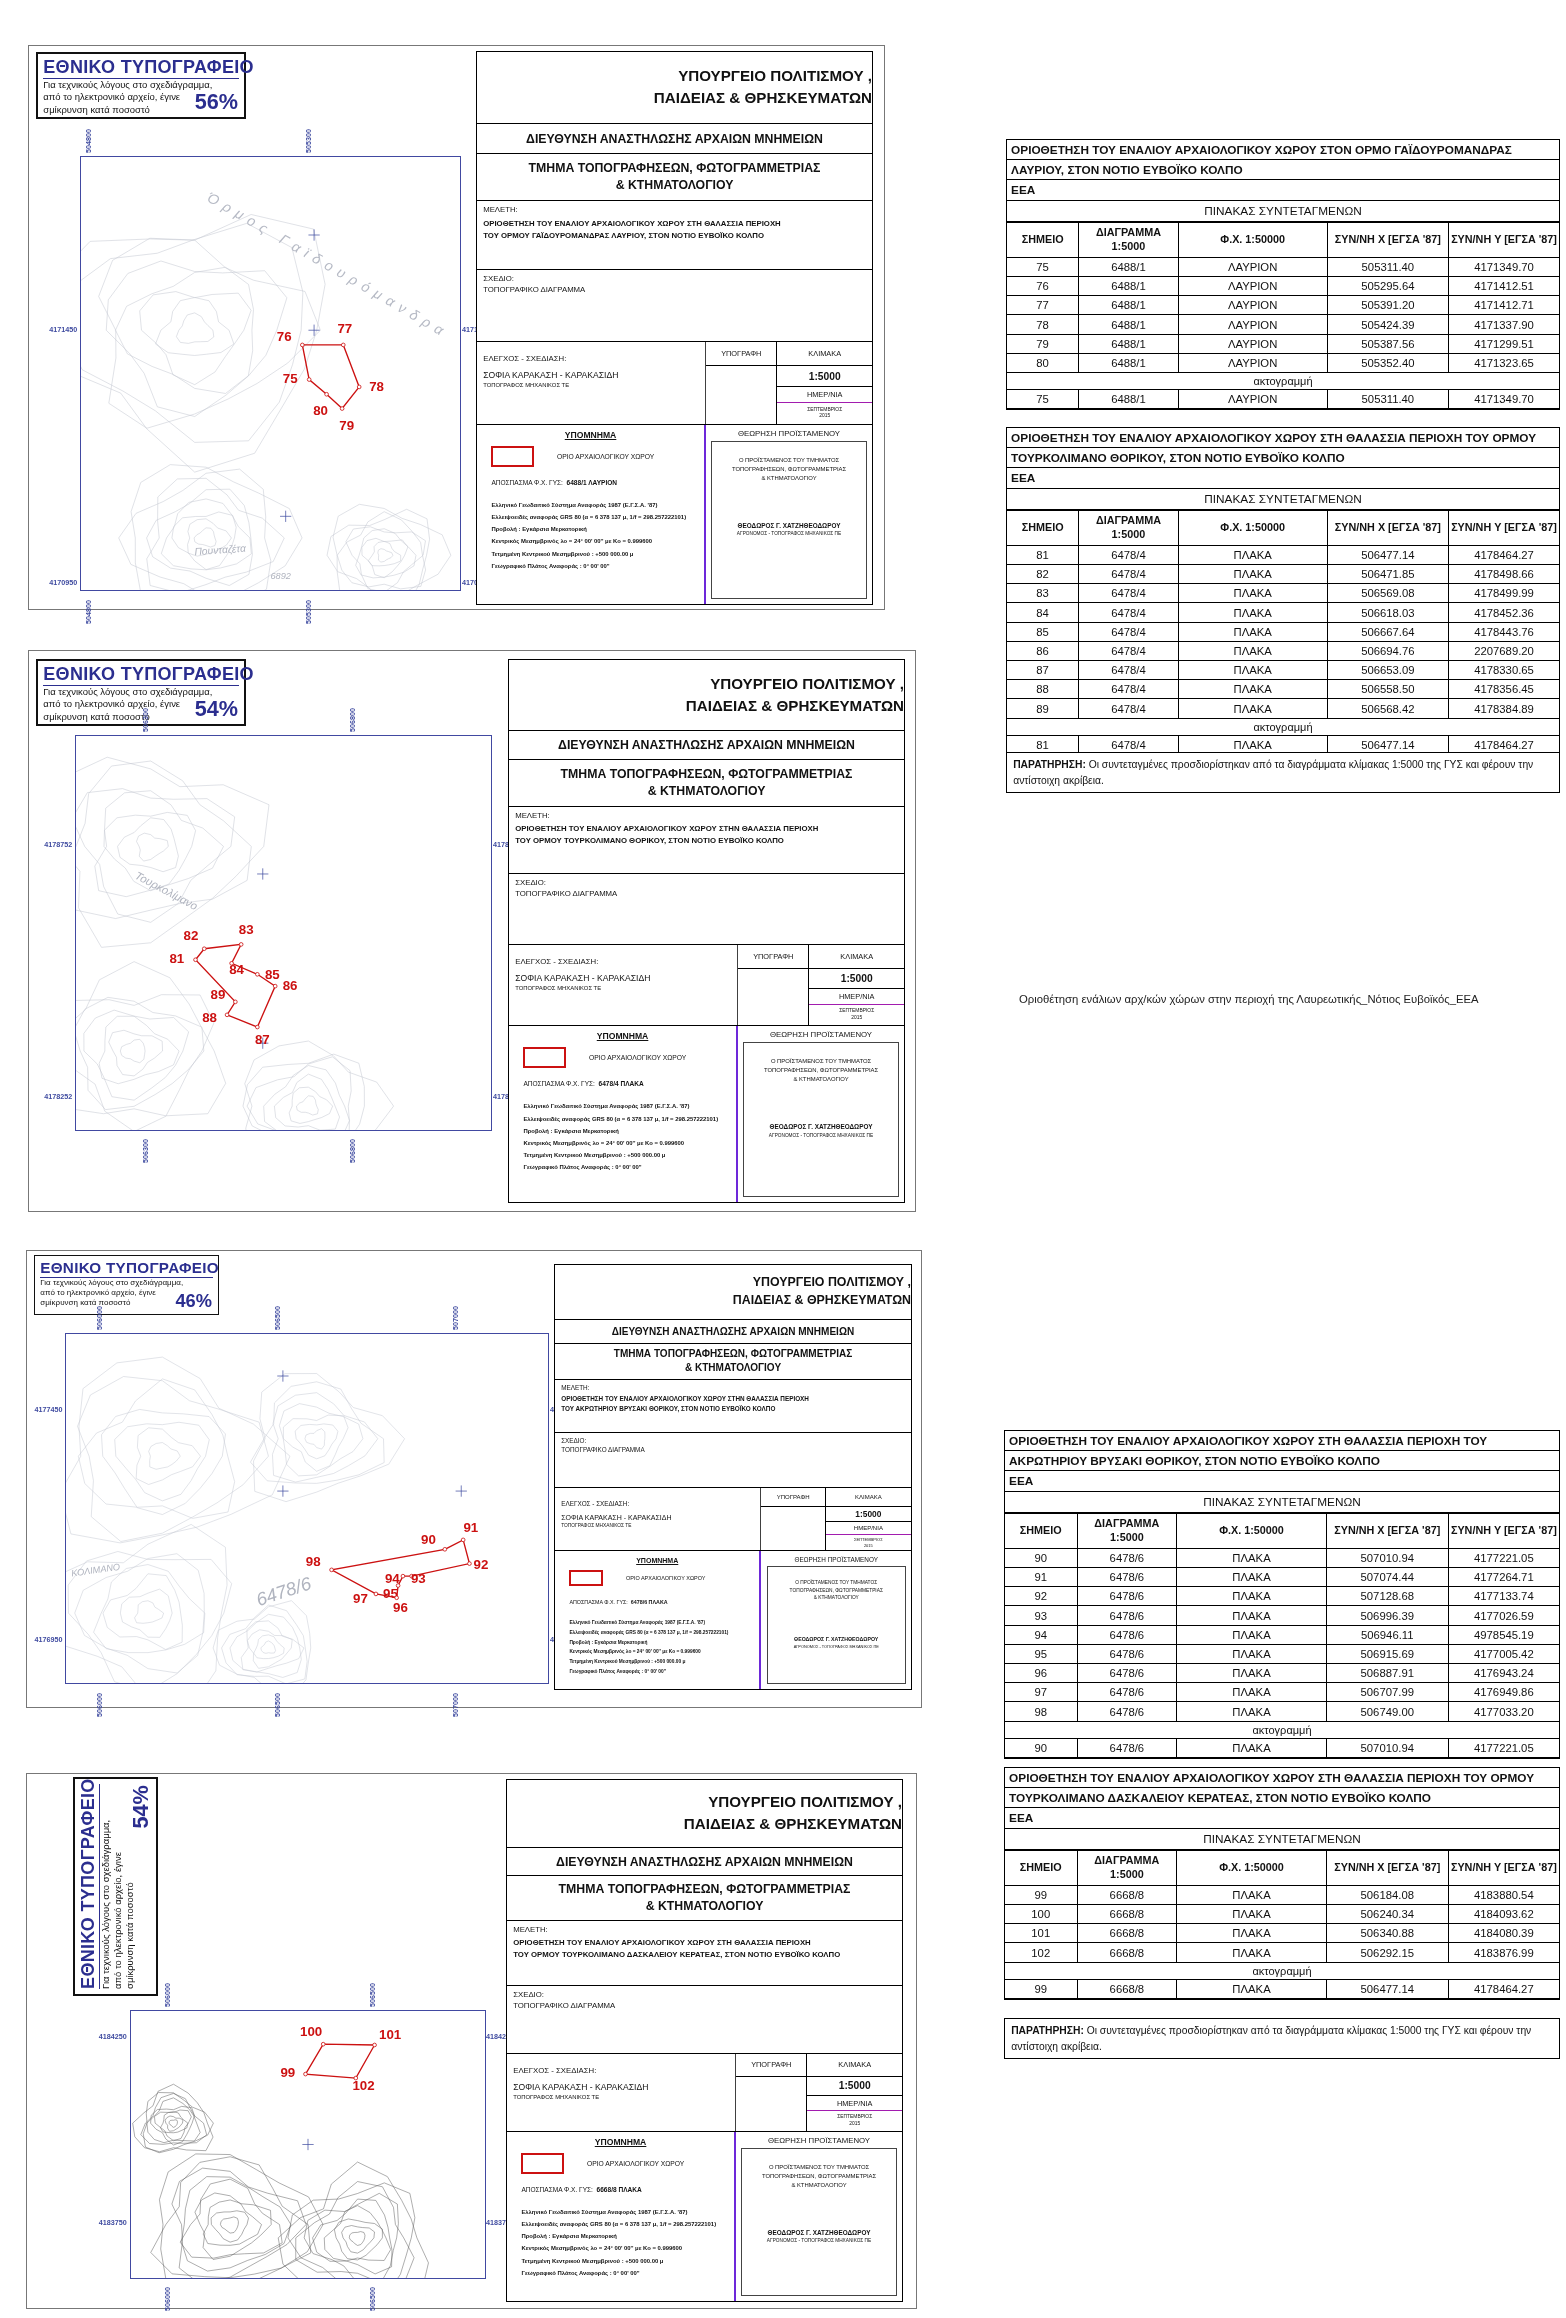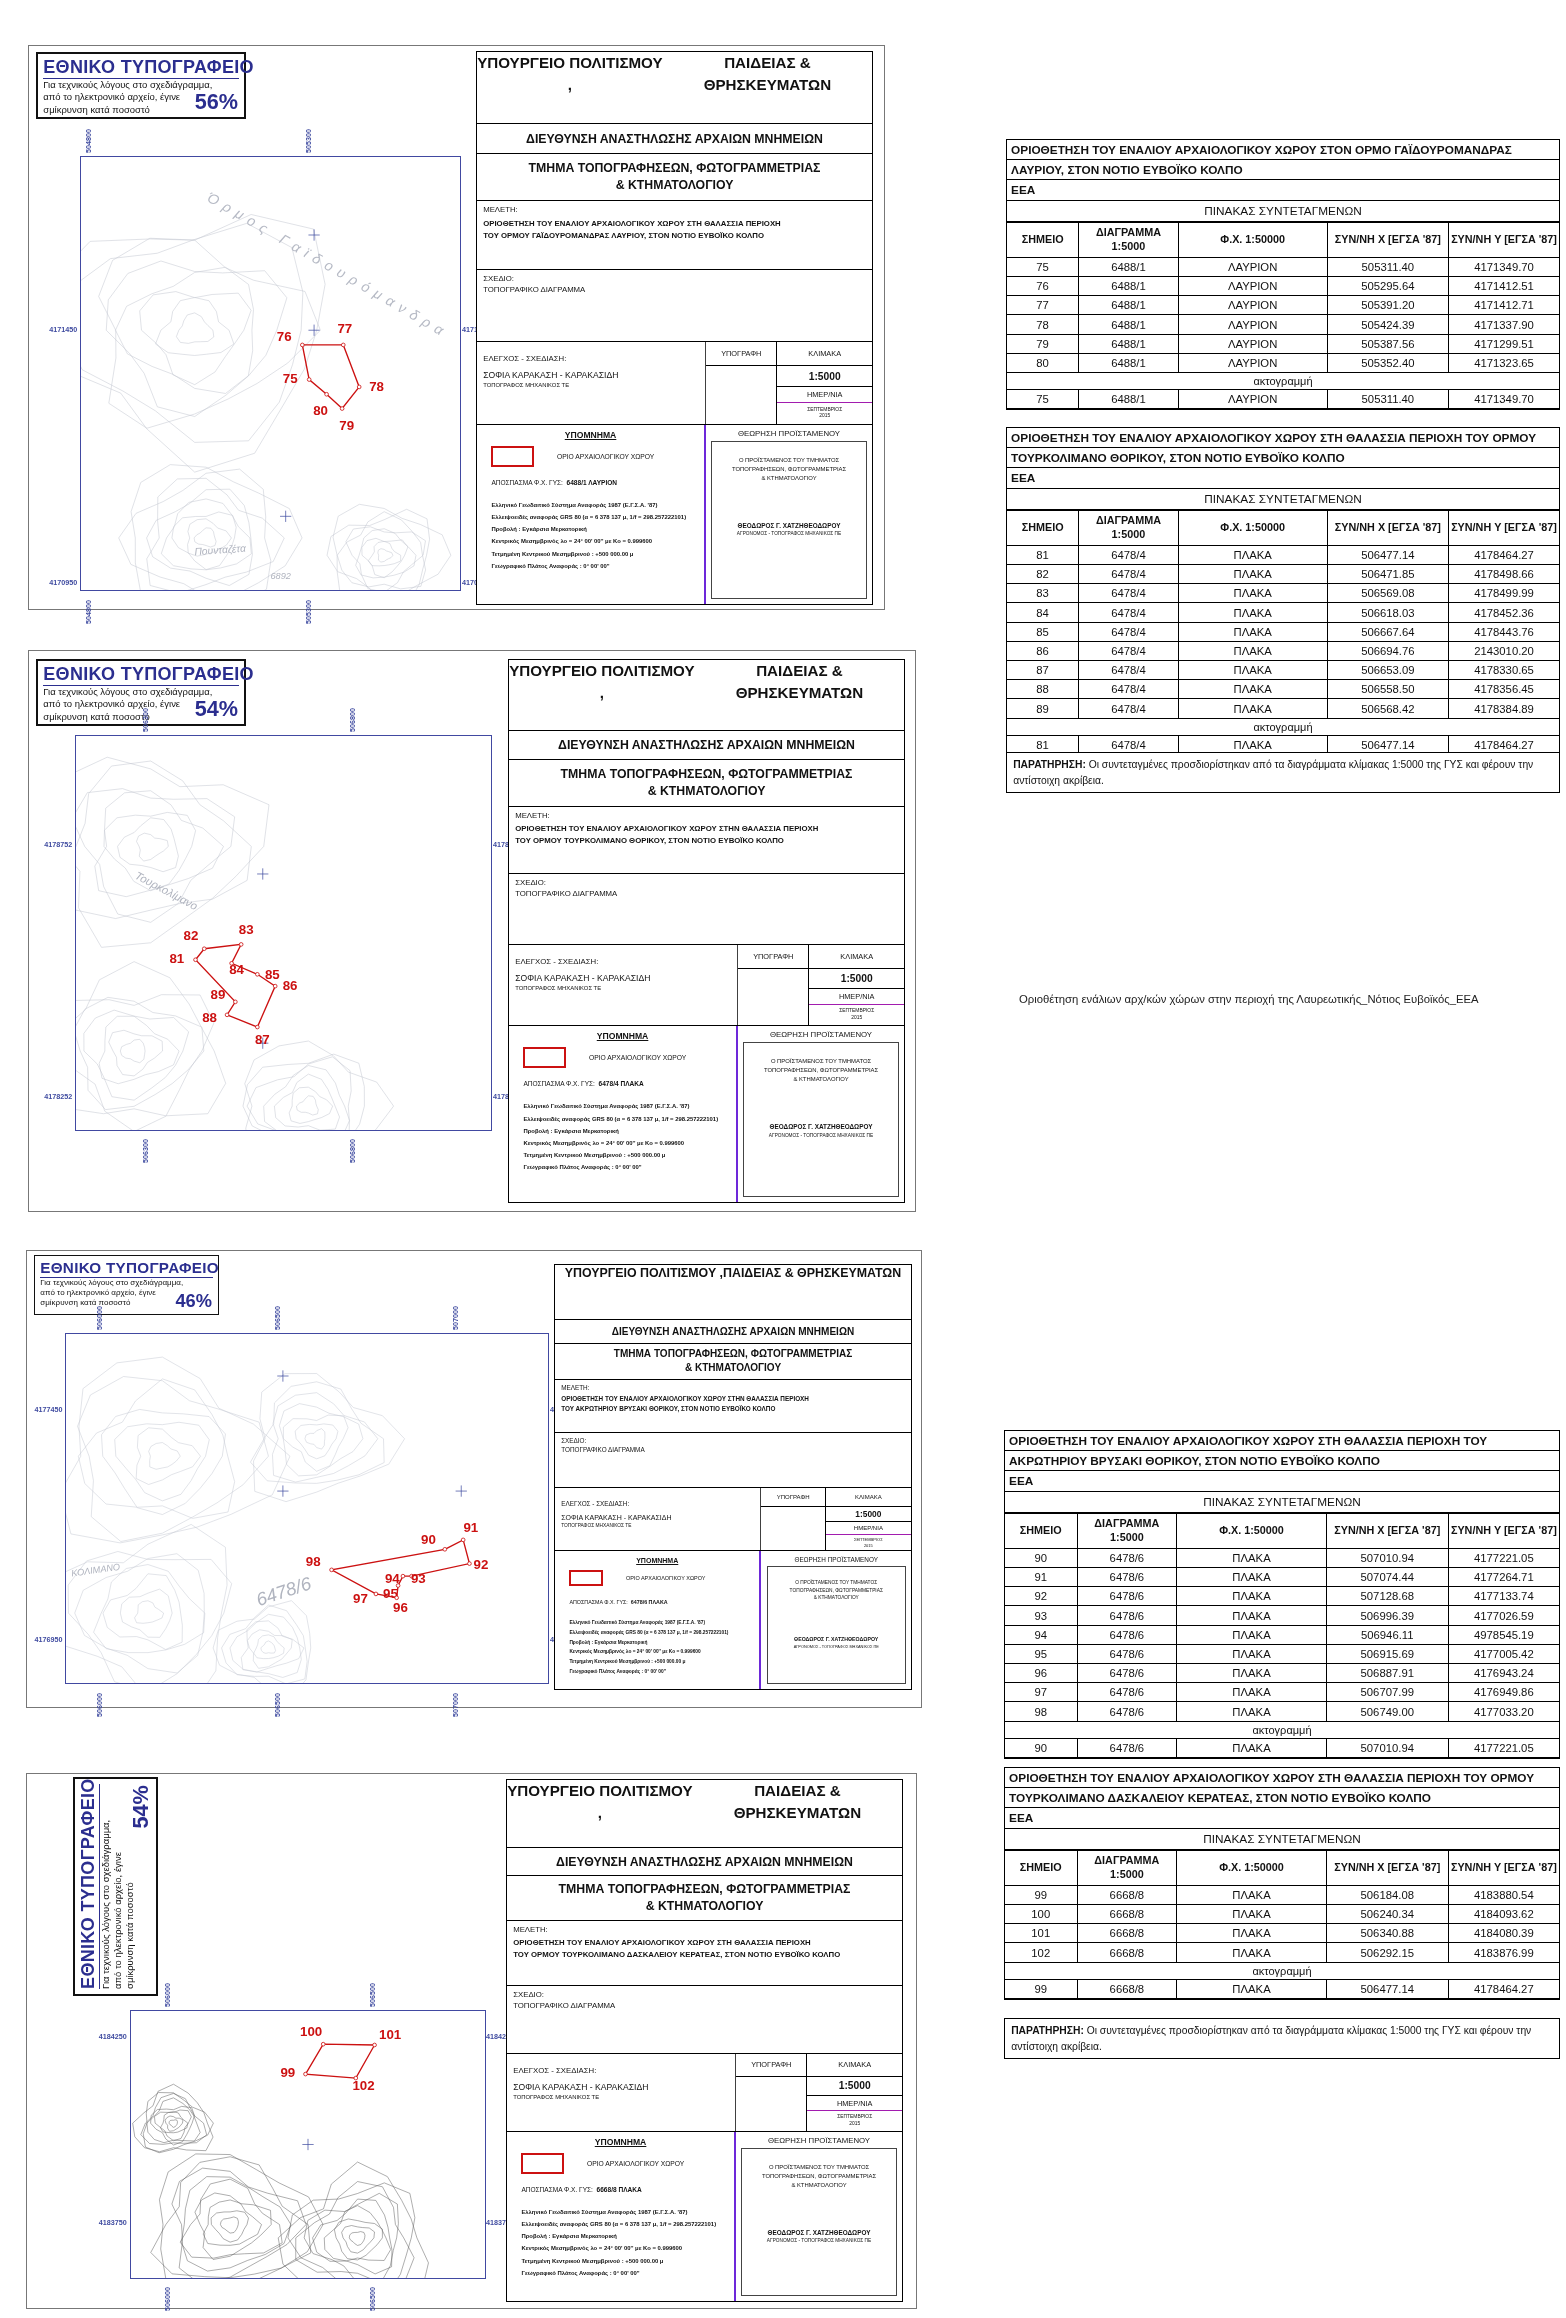--- a/index.html
+++ b/index.html
@@ -15,21 +15,21 @@
   
   .mapwrap{position:absolute;}
   .map-frame{position:absolute;border:1px solid #4149a1;overflow:hidden;background:#fff;}
   .gridlab{position:absolute;font-size:7.2px;font-weight:bold;color:#3f4ba0;white-space:nowrap;}
   .gridlab.vert{writing-mode:vertical-rl;transform:rotate(180deg);height:33px;line-height:8.2px;}
   
   .tblock{position:absolute;border:1.5px solid #000;box-sizing:border-box;display:flex;flex-direction:column;background:#fff;font-size:8.2px;}
   .tblock-sm{font-size:6.7px;}
   .tb-row{border-bottom:1px solid #000;box-sizing:border-box;overflow:hidden;}
   .tb-row:last-child{border-bottom:none;}
-  .r-ministry{height:13%;display:flex;flex-direction:row;justify-content:center;align-items:flex-start;font-weight:bold;font-size:1.85em;line-height:1.45;text-align:center;}
+  .r-ministry{height:13%;display:flex;flex-direction:column;justify-content:center;align-items:flex-end;font-weight:bold;font-size:1.85em;line-height:1.45;text-align:center;}
   .r-division{height:5.5%;display:flex;justify-content:center;align-items:center;font-weight:bold;font-size:1.5em;text-align:center;}
   .r-department{height:8.5%;display:flex;flex-direction:column;justify-content:center;align-items:center;font-weight:bold;font-size:1.5em;line-height:1.4;text-align:center;}
   .r-meleti{height:12.5%;padding:4.1px 6.2px;}
   .r-sxedio{height:13%;padding:4.1px 6.2px;}
   .lbl{font-size:.95em;}
   .meleti-line{font-weight:bold;font-size:.95em;margin-top:4.6px;line-height:1.4;}
   .sxedio-val{font-size:.95em;margin-top:2.1px;}
   .r-elegxos{height:15%;display:flex;}
   .eleg-left{width:58%;border-right:1px solid #404040;padding:12.3px 6.2px 0;box-sizing:border-box;}
   .eleg-name{font-size:1.05em;margin-top:7.2px;}
@@ -786,21 +786,21 @@
           <td>6478/4</td>
           <td>ΠΛΑΚΑ</td>
           <td>506667.64</td>
           <td>4178443.76</td>
         </tr>
         <tr>
           <td>86</td>
           <td>6478/4</td>
           <td>ΠΛΑΚΑ</td>
           <td>506694.76</td>
-          <td>2143010.20</td>
+          <td>2207689.20</td>
         </tr>
         <tr>
           <td>87</td>
           <td>6478/4</td>
           <td>ΠΛΑΚΑ</td>
           <td>506653.09</td>
           <td>4178330.65</td>
         </tr>
         <tr>
           <td>88</td>

